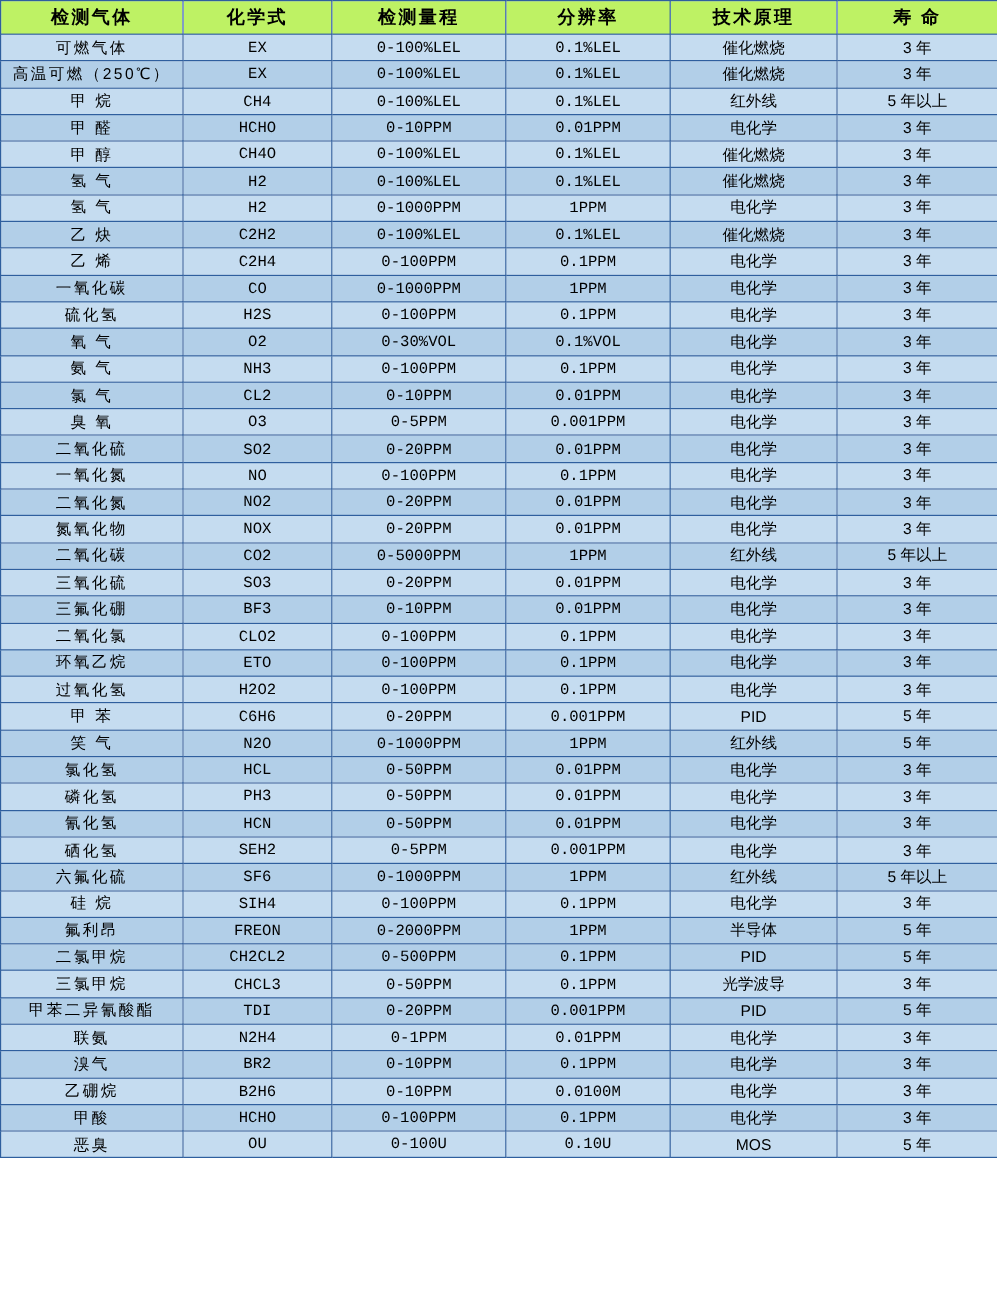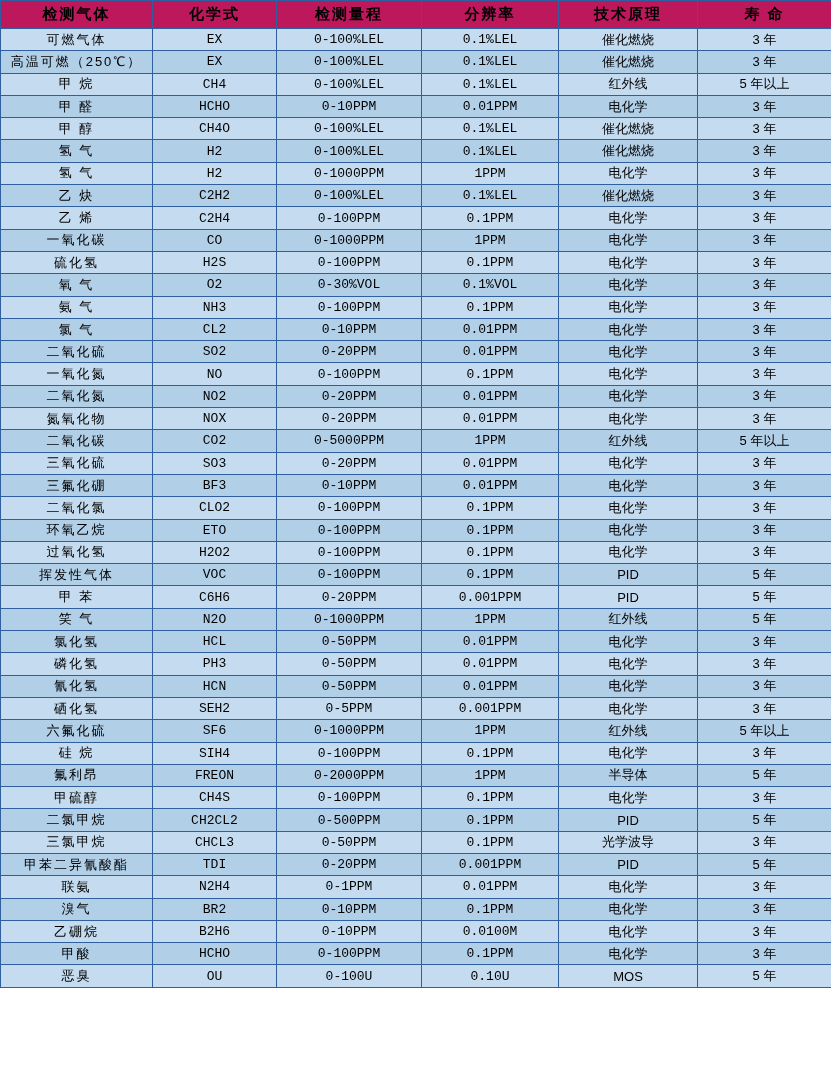--- a/index.html
+++ b/index.html
@@ -28,21 +28,21 @@
   table.gas-table td {
     border: 1px solid #2f5f9e;
     text-align: center;
     vertical-align: middle;
     color: #000000;
     padding: 0;
     overflow: hidden;
     white-space: nowrap;
   }
   table.gas-table thead th {
-    background: #be185d;
+    background: #bef264;
     height: 27px;
     font-size: 15px;
     font-weight: bold;
     letter-spacing: 2px;
     margin-left: 41px;
   }
   table.gas-table tbody td {
     height: 21.3px;
     font-size: 13px;
   }
@@ -189,20 +189,28 @@
         <td>3 年</td>
       </tr>
       <tr class="even">
         <td class="col-name">氯 气</td>
         <td class="mono">CL2</td>
         <td class="mono">0-10PPM</td>
         <td class="mono">0.01PPM</td>
         <td>电化学</td>
         <td>3 年</td>
       </tr>
+      <tr class="odd">
+        <td class="col-name">臭 氧</td>
+        <td class="mono">O3</td>
+        <td class="mono">0-5PPM</td>
+        <td class="mono">0.001PPM</td>
+        <td>电化学</td>
+        <td>3 年</td>
+      </tr>
       <tr class="even">
         <td class="col-name">二氧化硫</td>
         <td class="mono">SO2</td>
         <td class="mono">0-20PPM</td>
         <td class="mono">0.01PPM</td>
         <td>电化学</td>
         <td>3 年</td>
       </tr>
       <tr class="odd">
         <td class="col-name">一氧化氮</td>
@@ -268,28 +276,20 @@
         <td>电化学</td>
         <td>3 年</td>
       </tr>
       <tr class="odd">
         <td class="col-name">过氧化氢</td>
         <td class="mono">H2O2</td>
         <td class="mono">0-100PPM</td>
         <td class="mono">0.1PPM</td>
         <td>电化学</td>
         <td>3 年</td>
-      </tr>
-      <tr class="even">
-        <td class="col-name">挥发性气体</td>
-        <td class="mono">VOC</td>
-        <td class="mono">0-100PPM</td>
-        <td class="mono">0.1PPM</td>
-        <td>PID</td>
-        <td>5 年</td>
       </tr>
       <tr class="odd">
         <td class="col-name">甲 苯</td>
         <td class="mono">C6H6</td>
         <td class="mono">0-20PPM</td>
         <td class="mono">0.001PPM</td>
         <td>PID</td>
         <td>5 年</td>
       </tr>
       <tr class="even">
@@ -348,28 +348,20 @@
         <td>电化学</td>
         <td>3 年</td>
       </tr>
       <tr class="even">
         <td class="col-name">氟利昂</td>
         <td class="mono">FREON</td>
         <td class="mono">0-2000PPM</td>
         <td class="mono">1PPM</td>
         <td>半导体</td>
         <td>5 年</td>
-      </tr>
-      <tr class="odd">
-        <td class="col-name">甲硫醇</td>
-        <td class="mono">CH4S</td>
-        <td class="mono">0-100PPM</td>
-        <td class="mono">0.1PPM</td>
-        <td>电化学</td>
-        <td>3 年</td>
       </tr>
       <tr class="even">
         <td class="col-name">二氯甲烷</td>
         <td class="mono">CH2CL2</td>
         <td class="mono">0-500PPM</td>
         <td class="mono">0.1PPM</td>
         <td>PID</td>
         <td>5 年</td>
       </tr>
       <tr class="odd">

